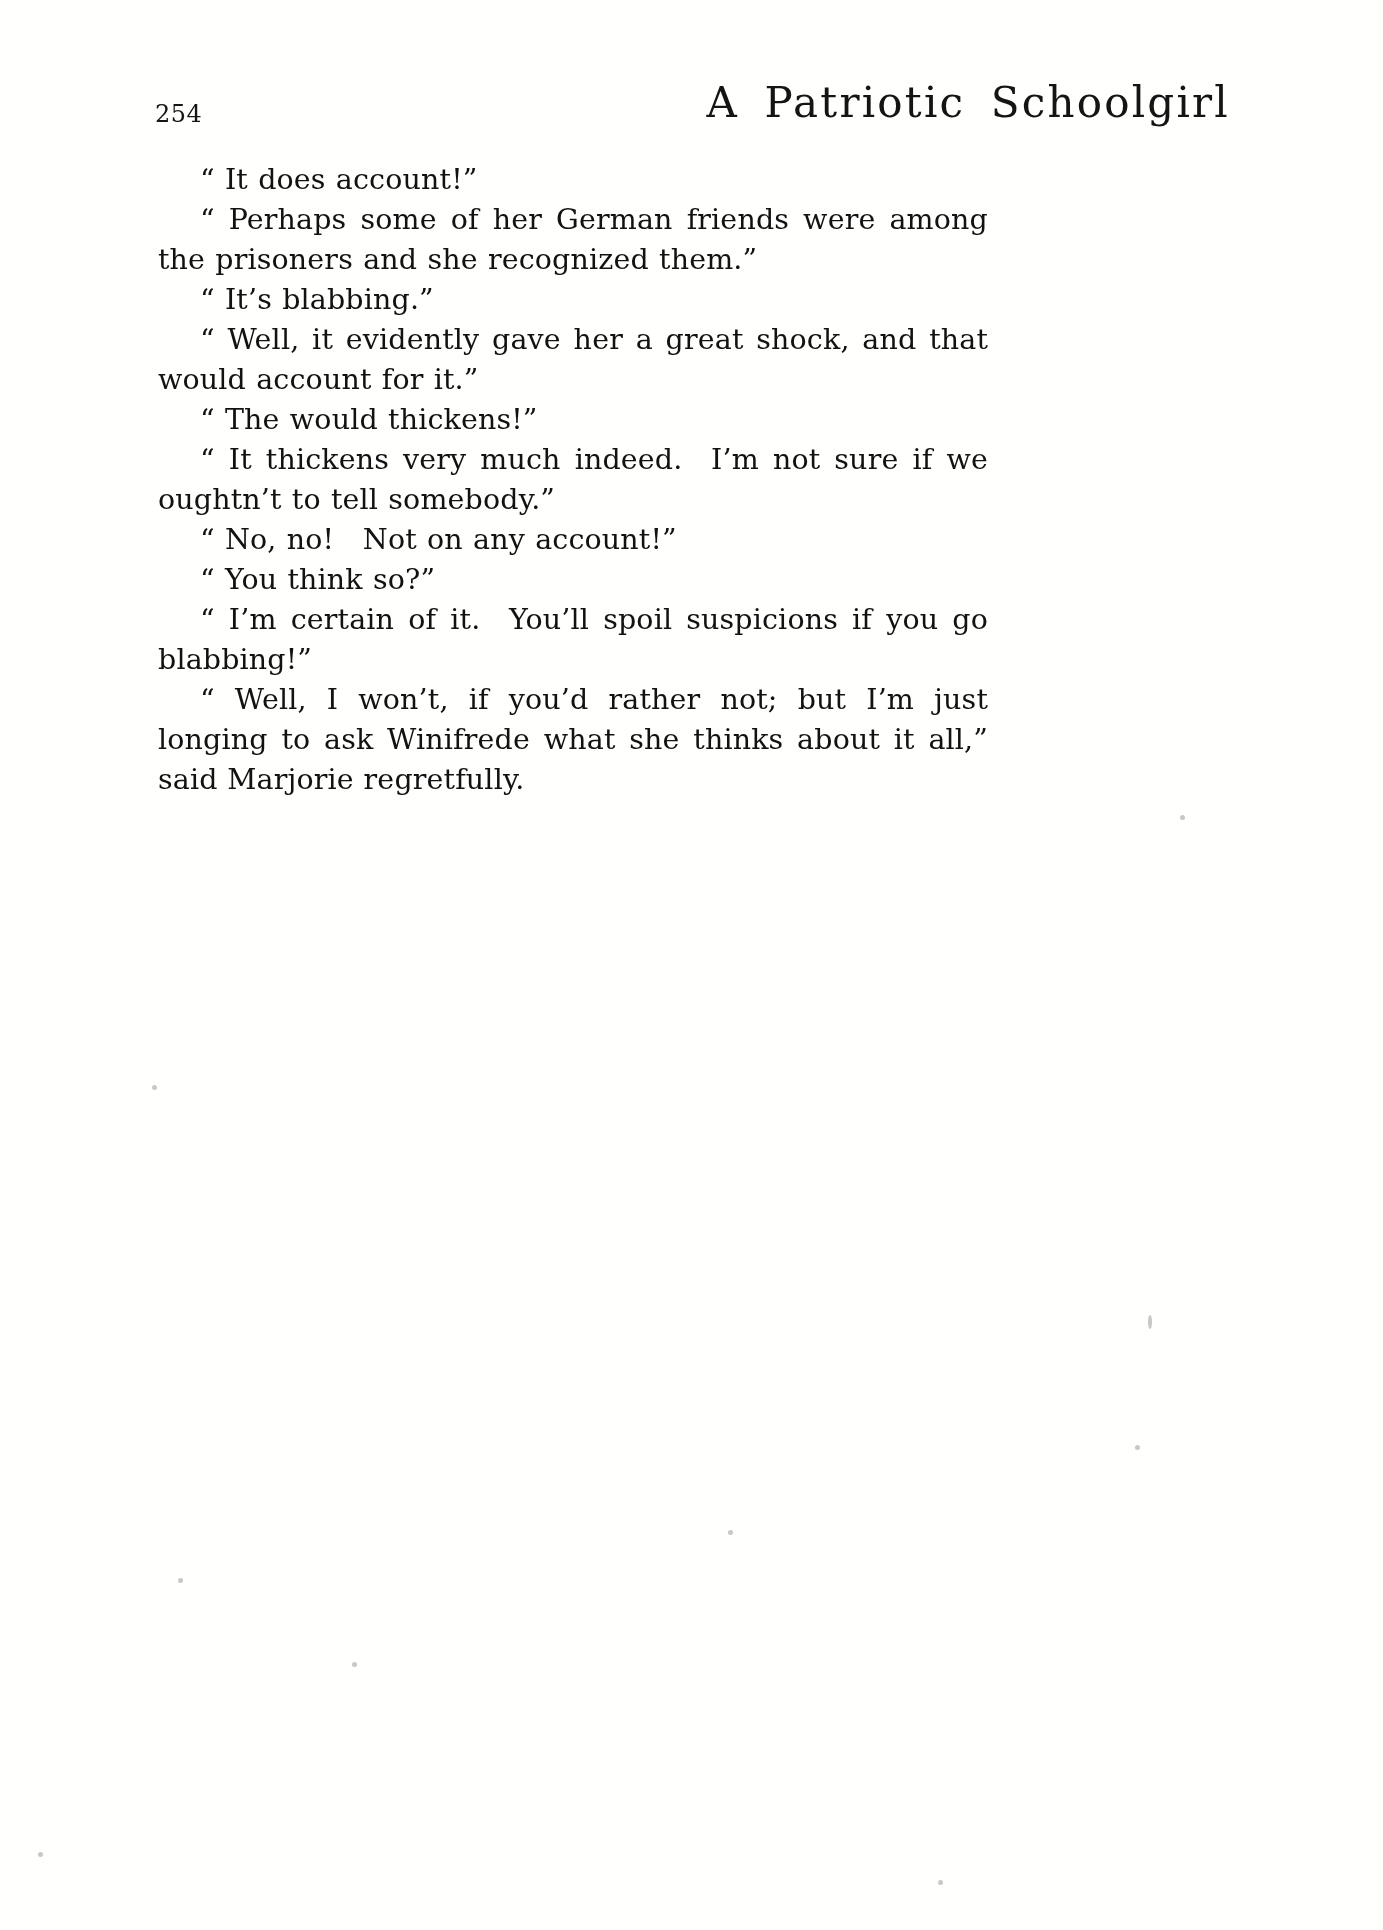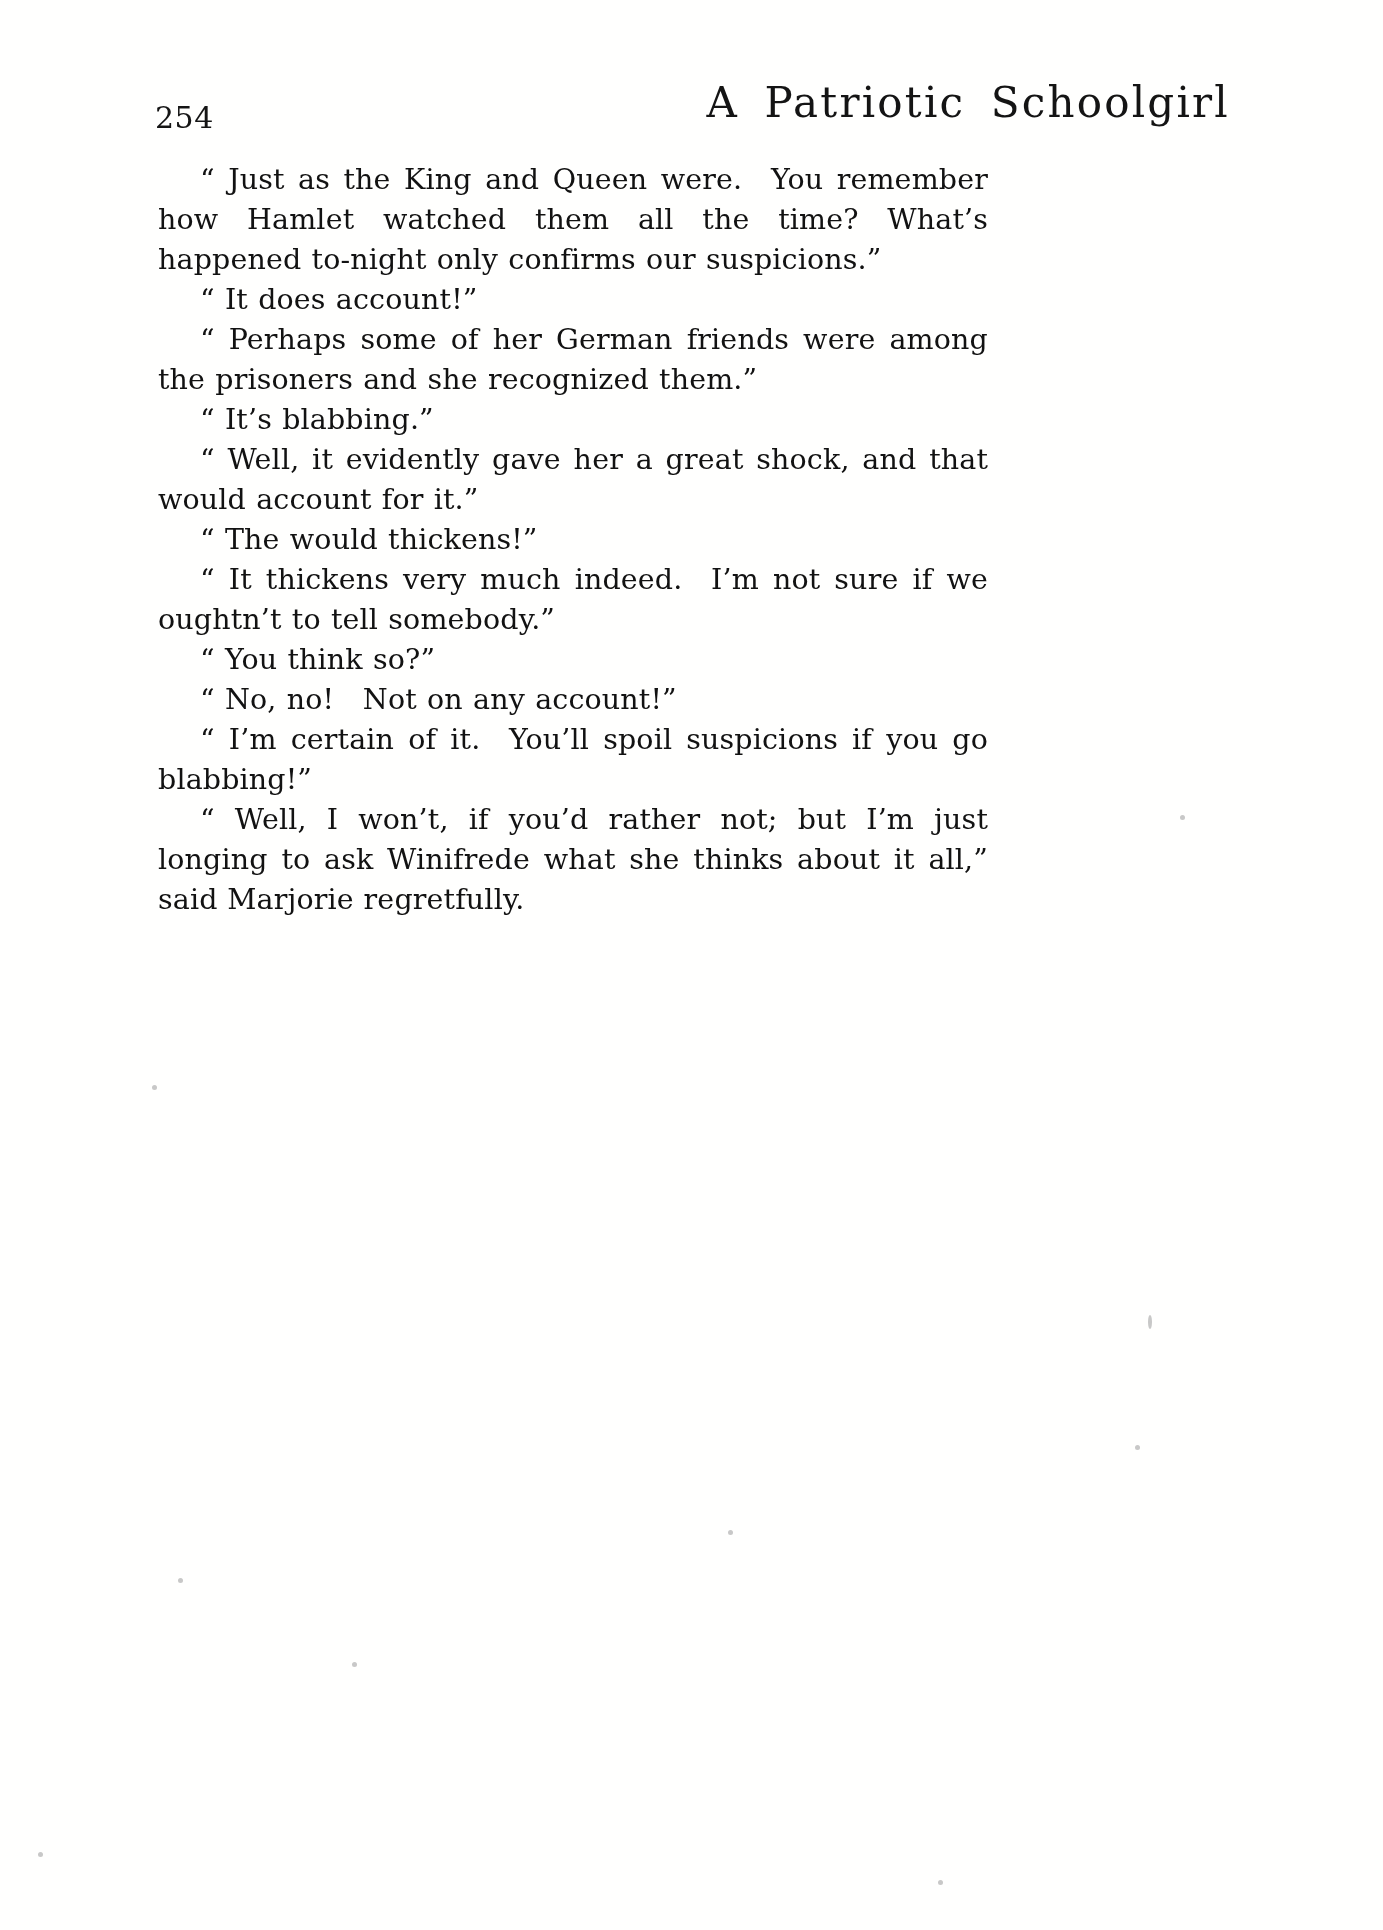--- a/index.html
+++ b/index.html
@@ -28,21 +28,21 @@
     left: 150px;
     top: 78px;
     width: 1080px;
     height: 70px;
   }
   .folio {
     position: absolute;
     left: 5px;
     top: 22px;
     font-family: "DejaVu Serif", serif;
-    font-size: 30px;
+    font-size: 24px;
     letter-spacing: 0.5px;
     color: #151515;
   }
   .running-title {
     position: absolute;
     left: 0;
     top: 0;
     width: 1080px;
     text-align: right;
     font-family: "DejaVu Serif", serif;
@@ -85,29 +85,28 @@
 <body>
 
 <div class="page">
 
   <div class="header">
     <div class="folio">254</div>
     <div class="running-title">A Patriotic Schoolgirl</div>
   </div>
 
   <div class="textblock">
-    <p class="para">“ Just as the King and Queen were. You remember how Hamlet watched them all the time? What’s happened to-night only confirms our suspicions.”</p>
     <p class="para">“ It does account!”</p>
     <p class="para">“ Perhaps some of her German friends were among the prisoners and she recognized them.”</p>
     <p class="para">“ It’s blabbing.”</p>
     <p class="para">“ Well, it evidently gave her a great shock, and that would account for it.”</p>
     <p class="para">“ The would thickens!”</p>
     <p class="para">“ It thickens very much indeed. I’m not sure if we oughtn’t to tell somebody.”</p>
+    <p class="para">“ No, no! Not on any account!”</p>
     <p class="para">“ You think so?”</p>
-    <p class="para">“ No, no! Not on any account!”</p>
     <p class="para">“ I’m certain of it. You’ll spoil suspicions if you go blabbing!”</p>
     <p class="para tight">“ Well, I won’t, if you’d rather not; but I’m just longing to ask Winifrede what she thinks about it all,” said Marjorie regretfully.</p>
   </div>
 
   <span class="speck" style="left:1180px; top:815px; width:5px; height:5px;"></span>
   <span class="speck" style="left:152px; top:1085px; width:5px; height:5px;"></span>
   <span class="speck" style="left:1148px; top:1315px; width:4px; height:14px;"></span>
   <span class="speck" style="left:1135px; top:1445px; width:5px; height:5px;"></span>
   <span class="speck" style="left:728px; top:1530px; width:5px; height:5px;"></span>
   <span class="speck" style="left:178px; top:1578px; width:5px; height:5px;"></span>

